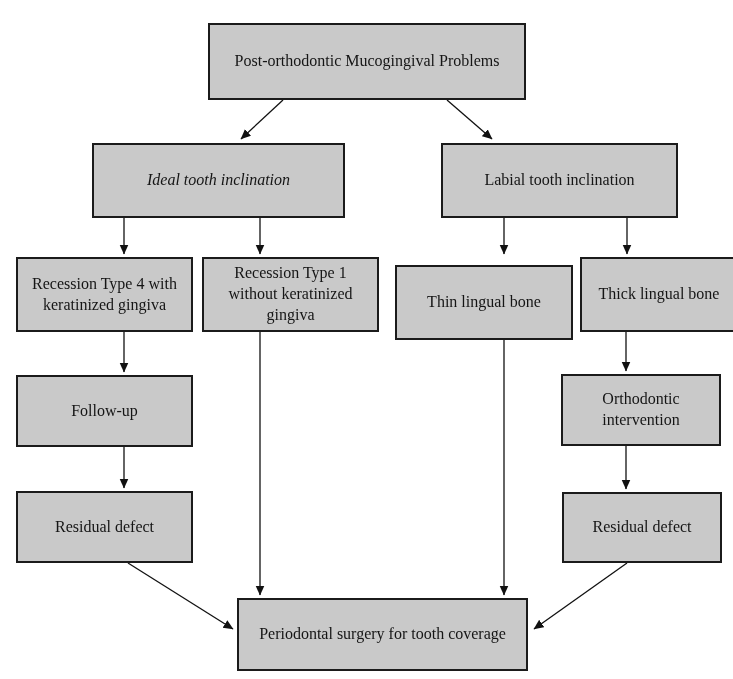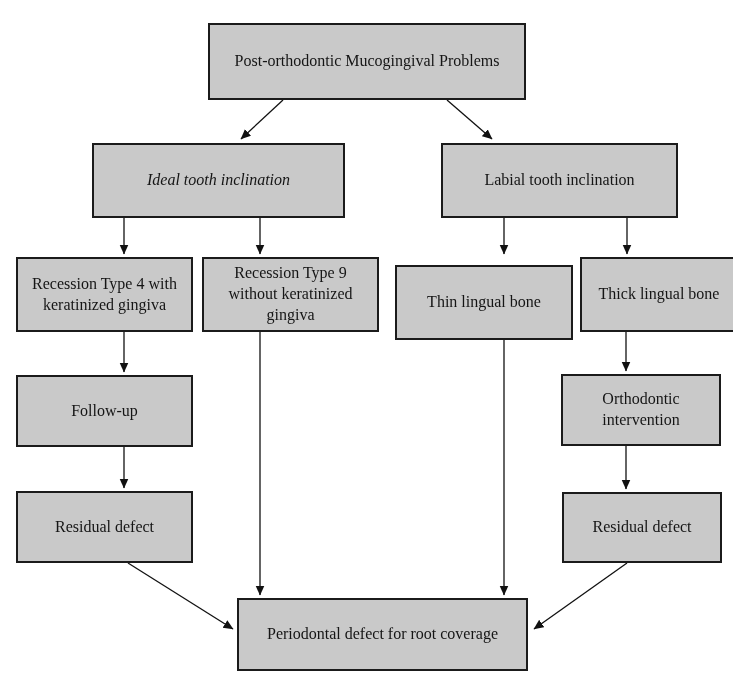--- a/index.html
+++ b/index.html
@@ -88,21 +88,21 @@
 
   <div class="node n-labial">
     <span>Labial tooth inclination</span>
   </div>
 
   <div class="node n-rt1-with">
     <span>Recession Type 4 with keratinized gingiva</span>
   </div>
 
   <div class="node n-rt1-without">
-    <span>Recession Type 9 without keratinized gingiva</span>
+    <span>Recession Type 1 without keratinized gingiva</span>
   </div>
 
   <div class="node n-thin">
     <span>Thin lingual bone</span>
   </div>
 
   <div class="node n-thick">
     <span>Thick lingual bone</span>
   </div>
 
@@ -116,16 +116,16 @@
 
   <div class="node n-res-left">
     <span>Residual defect</span>
   </div>
 
   <div class="node n-res-right">
     <span>Residual defect</span>
   </div>
 
   <div class="node n-surgery">
-    <span>Periodontal defect for root coverage</span>
+    <span>Periodontal surgery for tooth coverage</span>
   </div>
 
 </div>
 
 </body></html>

